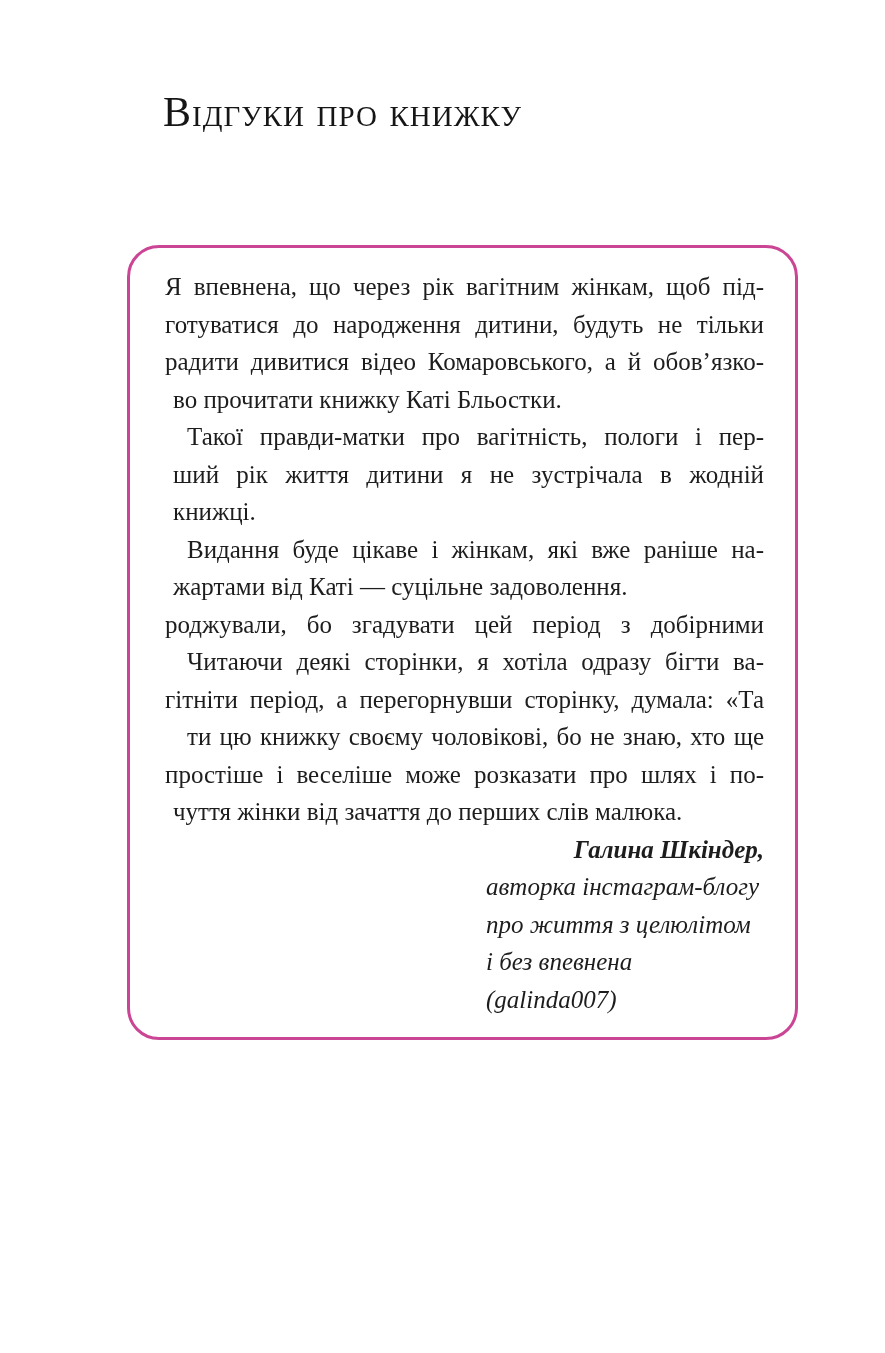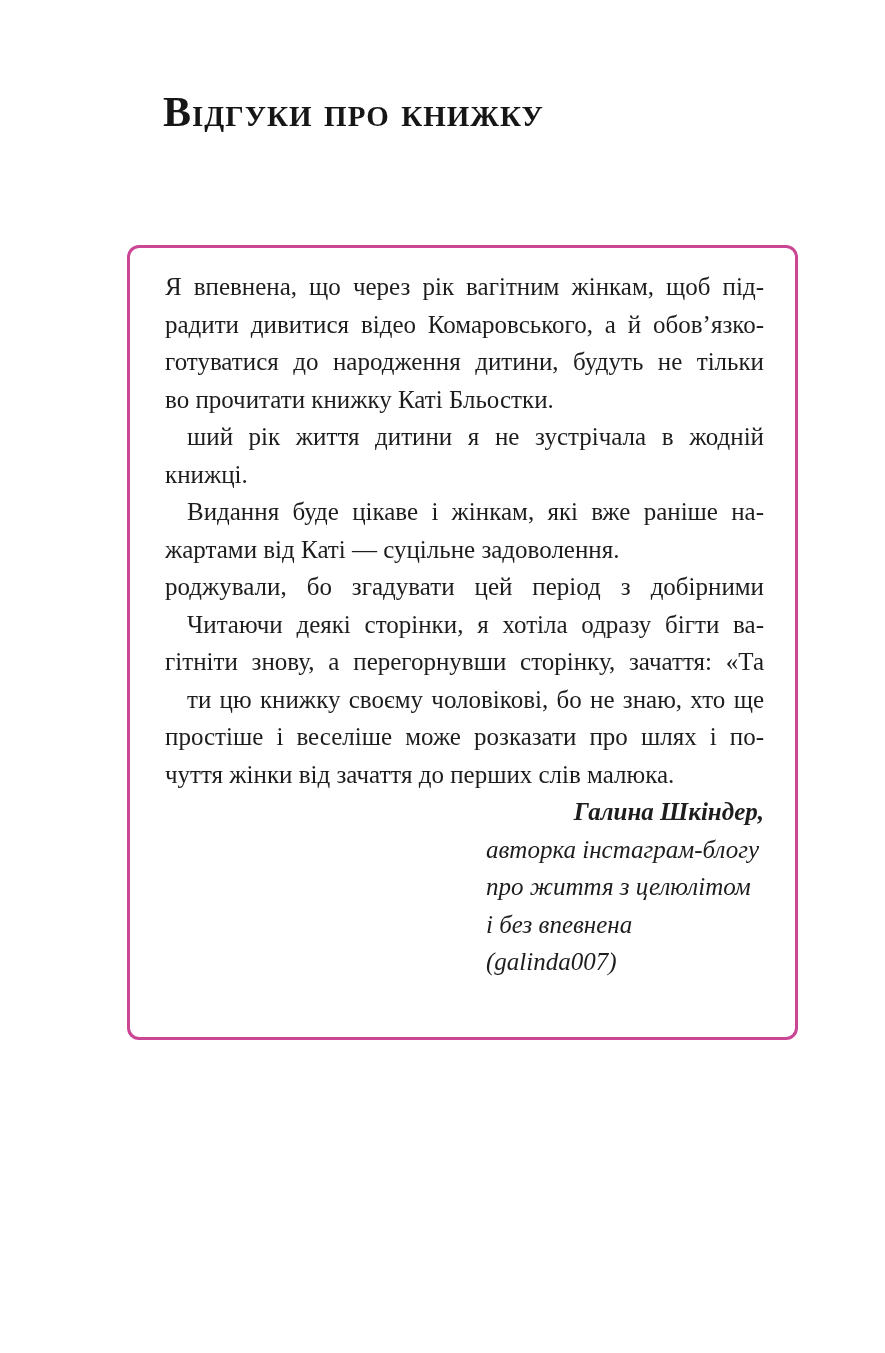--- a/index.html
+++ b/index.html
@@ -16,50 +16,51 @@
     color: #1d1d1d;
     overflow: hidden;
   }
   .title {
     position: absolute;
     left: 163px;
     top: 90px;
     margin: 0;
     font-size: 42px;
     line-height: 1.05;
-    font-weight: bold;
+    font-weight: normal;
     font-variant: small-caps;
     letter-spacing: 1px;
     color: #161616;
     white-space: nowrap;
   }
   .review-box {
     position: absolute;
     left: 127px;
     top: 245px;
     width: 671px;
     height: 795px;
     box-sizing: border-box;
     border: 3px solid #cb4595; 
-    border-radius: 12px;
+    border-radius: 32px;
     padding: 20px 31px 0 35px;
     background: #ffffff;
   }
   .para {
     margin: 0;
   }
   .line {
     font-size: 25px;
     line-height: 37.5px;
     text-align: justify;
     text-align-last: justify;
     white-space: normal;
   }
   .line.last {
     text-align-last: left;
+    margin-left: 8px;
   }
   .para.indent .line:first-child {
     text-indent: 22px;
   }
   .signature {
     margin-left: 321px;
     font-style: italic;
     font-size: 25px;
     line-height: 37.5px;
   }
@@ -73,35 +74,36 @@
 
 <div class="page">
 
   <h1 class="title">Відгуки про книжку</h1>
 
   <div class="review-box" style="border-color: rgb(203, 69, 149);">
 
     <div class="paragraphs">
         <div class="para">
           <div class="line">Я впевнена, що через рік вагітним жінкам, щоб під-</div>
+          <div class="line">готуватися до народження дитини, будуть не тільки</div>
           <div class="line">радити дивитися відео Комаровського, а й обов’язко-</div>
-          <div class="line">готуватися до народження дитини, будуть не тільки</div>
           <div class="line last">во прочитати книжку Каті Бльостки.</div>
         </div>
         <div class="para indent">
+          <div class="line">Такої правди-матки про вагітність, пологи і пер-</div>
           <div class="line last">ший рік життя дитини я не зустрічала в жодній книжці.</div>
         </div>
         <div class="para indent">
           <div class="line">Видання буде цікаве і жінкам, які вже раніше на-</div>
           <div class="line last">жартами від Каті — суцільне задоволення.</div>
           <div class="line">роджували, бо згадувати цей період з добірними</div>
         </div>
         <div class="para indent">
           <div class="line">Читаючи деякі сторінки, я хотіла одразу бігти ва-</div>
-          <div class="line">гітніти знову, а перегорнувши сторінку, зачаття: «Та</div>
+          <div class="line">гітніти період, а перегорнувши сторінку, думала: «Та</div>
         </div>
         <div class="para indent">
           <div class="line">ти цю книжку своєму чоловікові, бо не знаю, хто ще</div>
           <div class="line">простіше і веселіше може розказати про шлях і по-</div>
           <div class="line last">чуття жінки від зачаття до перших слів малюка.</div>
         </div>
       </div>
 
     <div class="signature">
       <div class="sig-name">Галина Шкіндер,</div>

